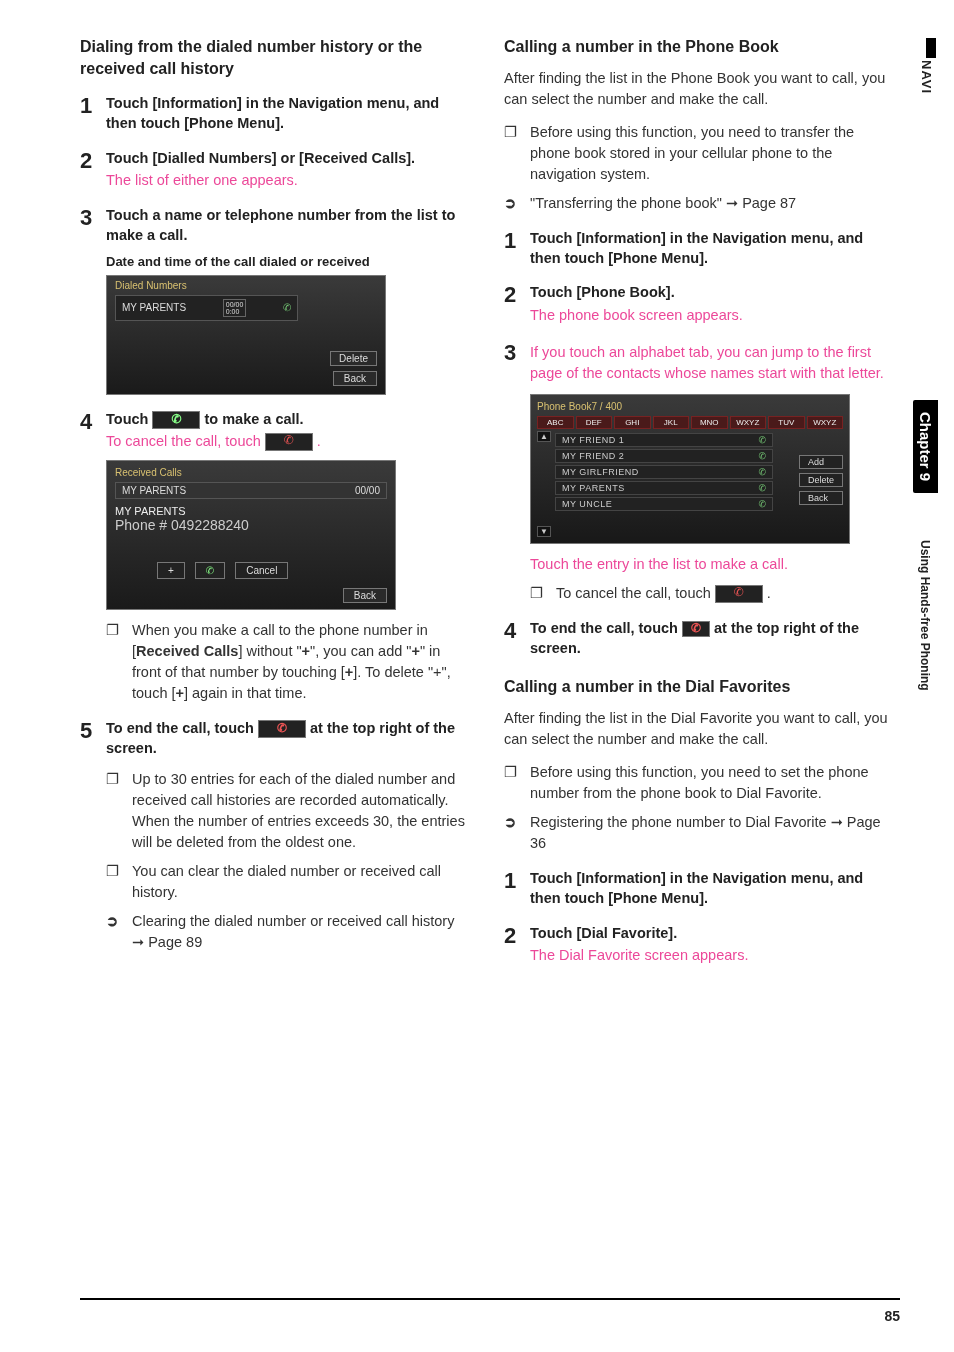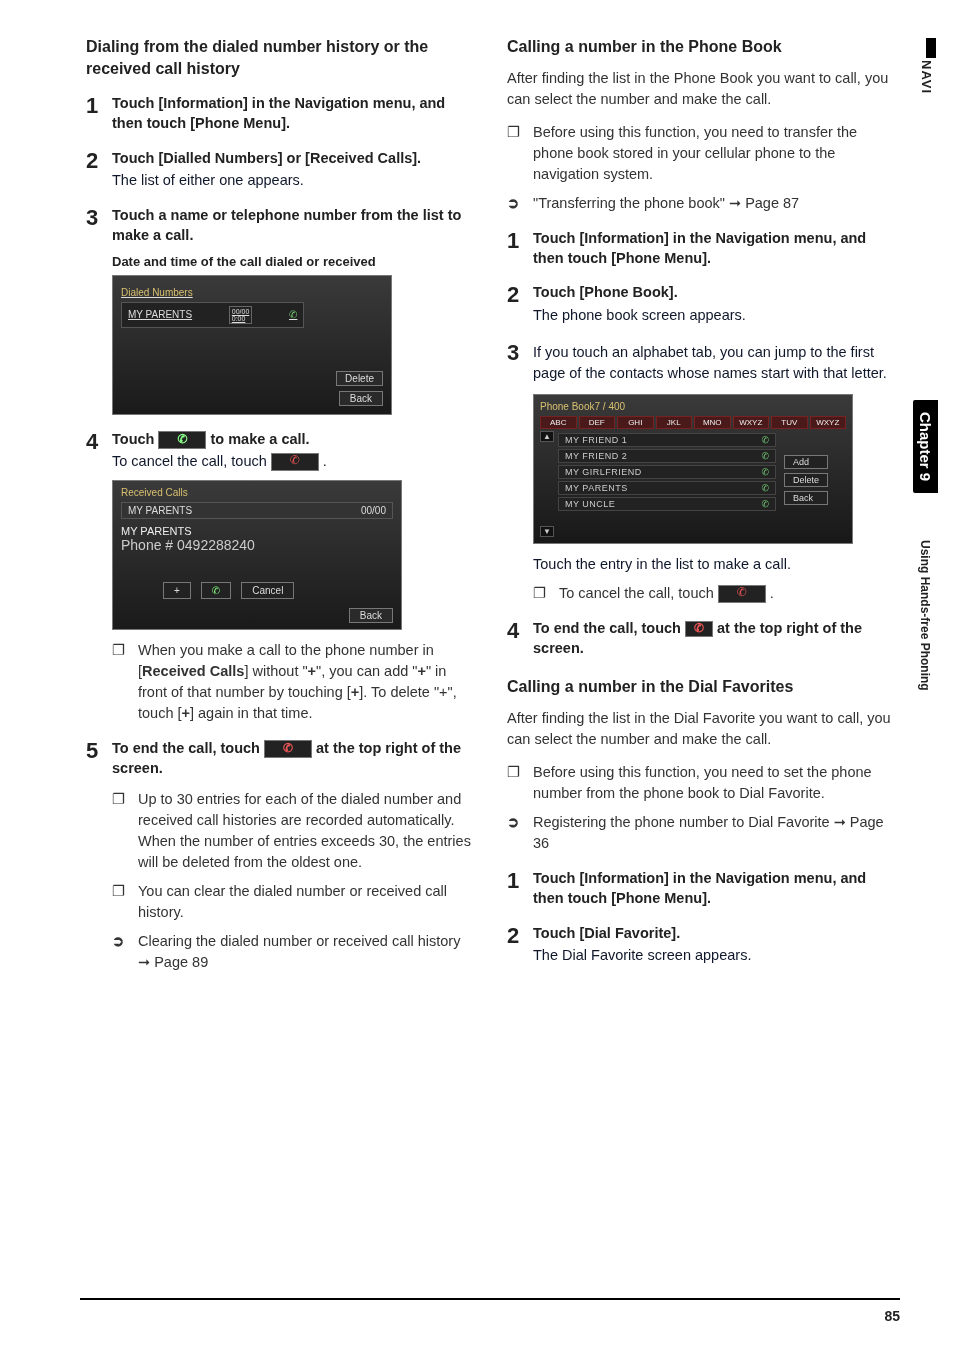--- a/index.html
+++ b/index.html
@@ -1,29 +1,29 @@
 <!DOCTYPE html>
 <html><head>
 <meta charset="utf-8">
 <style>
   * { box-sizing: border-box; margin: 0; padding: 0; }
   html, body { width: 954px; height: 1352px; background: #fff; font-family: Arial, Helvetica, sans-serif; color: #222; position: relative; }
   .page { width: 954px; height: 1352px; position: relative; padding: 36px 60px 40px 80px; }
-  .columns { display: flex; gap: 34px; margin-left: 6px; }
+  .columns { display: flex; gap: 34px; }
   .col { flex: 1 1 0; min-width: 0; }
   .h3 { font-weight: 700; font-size: 16px; line-height: 1.35; margin-bottom: 10px; }
   .bodytext { font-size: 14.5px; line-height: 1.45; color: #333; }
   .step { display: flex; margin-top: 14px; }
   .stepnum { font-weight: 700; font-size: 22px; width: 26px; flex: 0 0 26px; line-height: 1; padding-top: 2px; }
   .stepbody { flex: 1; }
   .stepbold { font-weight: 700; font-size: 14.5px; line-height: 1.4; }
-  .sub { font-size: 14.5px; color: #0f172a; line-height: 1.45; margin-top: 2px; }
+  .sub { font-size: 14.5px; color: #ec4899; line-height: 1.45; margin-top: 2px; }
   .caption { font-weight: 700; font-size: 13px; margin-top: 8px; }
   .img-placeholder { background: linear-gradient(180deg,#3a3a3a,#1a1a1a); border: 1px solid #777; display: block; }
-  .dialed-box { width: 280px; height: 140px; margin-top: 6px; position: relative; padding: 11px 8px; color:#ddd; font-size:10px;text-decoration:underline; }
+  .dialed-box { width: 280px; height: 120px; margin-top: 6px; position: relative; padding: 4px 8px; color:#ddd; font-size:10px; }
   .dialed-box .title { color:#d8c070; font-size:10px; margin-bottom:4px;}
   .dialed-box .row { background:#222; border:1px solid #555; padding:3px 6px; display:flex; justify-content:space-between; align-items:center; width:70%;}
   .dialed-box .btn-small { position:absolute; right:8px; bottom:28px; background:#2a2a2a; border:1px solid #777; color:#ddd; font-size:10px; padding:1px 8px;}
   .dialed-box .btn-back { position:absolute; right:8px; bottom:8px; background:#2a2a2a; border:1px solid #777; color:#ddd; font-size:10px; padding:1px 10px;}
   .icon-rect { display:inline-block; width:48px; height:18px; background:#222; border:1px solid #777; vertical-align:middle; position:relative;}
   .icon-rect.green::after { content:"✆"; position:absolute; left:50%; top:50%; transform:translate(-50%,-55%); color:#8f8; font-size:12px;}
   .icon-rect.red::after { content:"✆"; position:absolute; left:50%; top:50%; transform:translate(-50%,-55%); color:#e55; font-size:12px;}
   .icon-rect.small { width:28px; height:16px; }
   .received-box { width:290px; height:150px; margin-top:8px; position:relative; padding:6px 8px; color:#ddd; font-size:10px; background:linear-gradient(180deg,#3a3a3a,#1a1a1a); border:1px solid #777;}
   .received-box .title { color:#d8c070; font-size:10px; margin-bottom:4px;}
@@ -45,21 +45,21 @@
   .footer { position:absolute; bottom:28px; right:54px; font-weight:700; font-size:14px;}
   .footer-line { position:absolute; bottom:52px; left:80px; right:54px; height:2px; background:#000;}
   .black-tab { position:absolute; top:38px; right:18px; width:10px; height:20px; background:#000;}
   .phonebook-box { width:320px; height:150px; margin-top:10px; background:linear-gradient(180deg,#3a3a3a,#181818); border:1px solid #777; color:#ddd; font-size:9px; position:relative; padding:6px;}
   .phonebook-box .pb-title { color:#d8c070; font-size:10px; display:flex; justify-content:flex-start; padding-right:6px;}
   .phonebook-box .tabs { display:flex; gap:2px; margin-top:4px;}
   .phonebook-box .tab { background:#4a1a1a; border:1px solid #722; color:#eee; padding:1px 4px; font-size:8px; flex:1; text-align:center;}
   .phonebook-box .rows { margin-top:4px; }
   .phonebook-box .prow { display:flex; align-items:center; gap:6px; background:#222; border:1px solid #444; margin-top:2px; padding:1px 6px;}
   .phonebook-box .prow .nm { flex:1; color:#ccc; letter-spacing:0.5px;}
-  .phonebook-box .sidebtns { position:absolute; right:24px; top:60px; display:flex; flex-direction:column; gap:4px;}
+  .phonebook-box .sidebtns { position:absolute; right:6px; top:60px; display:flex; flex-direction:column; gap:4px;}
   .phonebook-box .sbtn { background:#222; border:1px solid #777; color:#ddd; font-size:9px; padding:1px 8px;}
   .phonebook-box .arrows { position:absolute; left:6px; top:36px; bottom:6px; width:14px; display:flex; flex-direction:column; justify-content:space-between;}
   .phonebook-box .arrows span { background:#111; border:1px solid #555; text-align:center; font-size:8px; color:#ccc;}
   .inline-icon { display:inline-block; vertical-align:middle; }
 </style>
 </head>
 <body>
 
 <div class="page">
 

